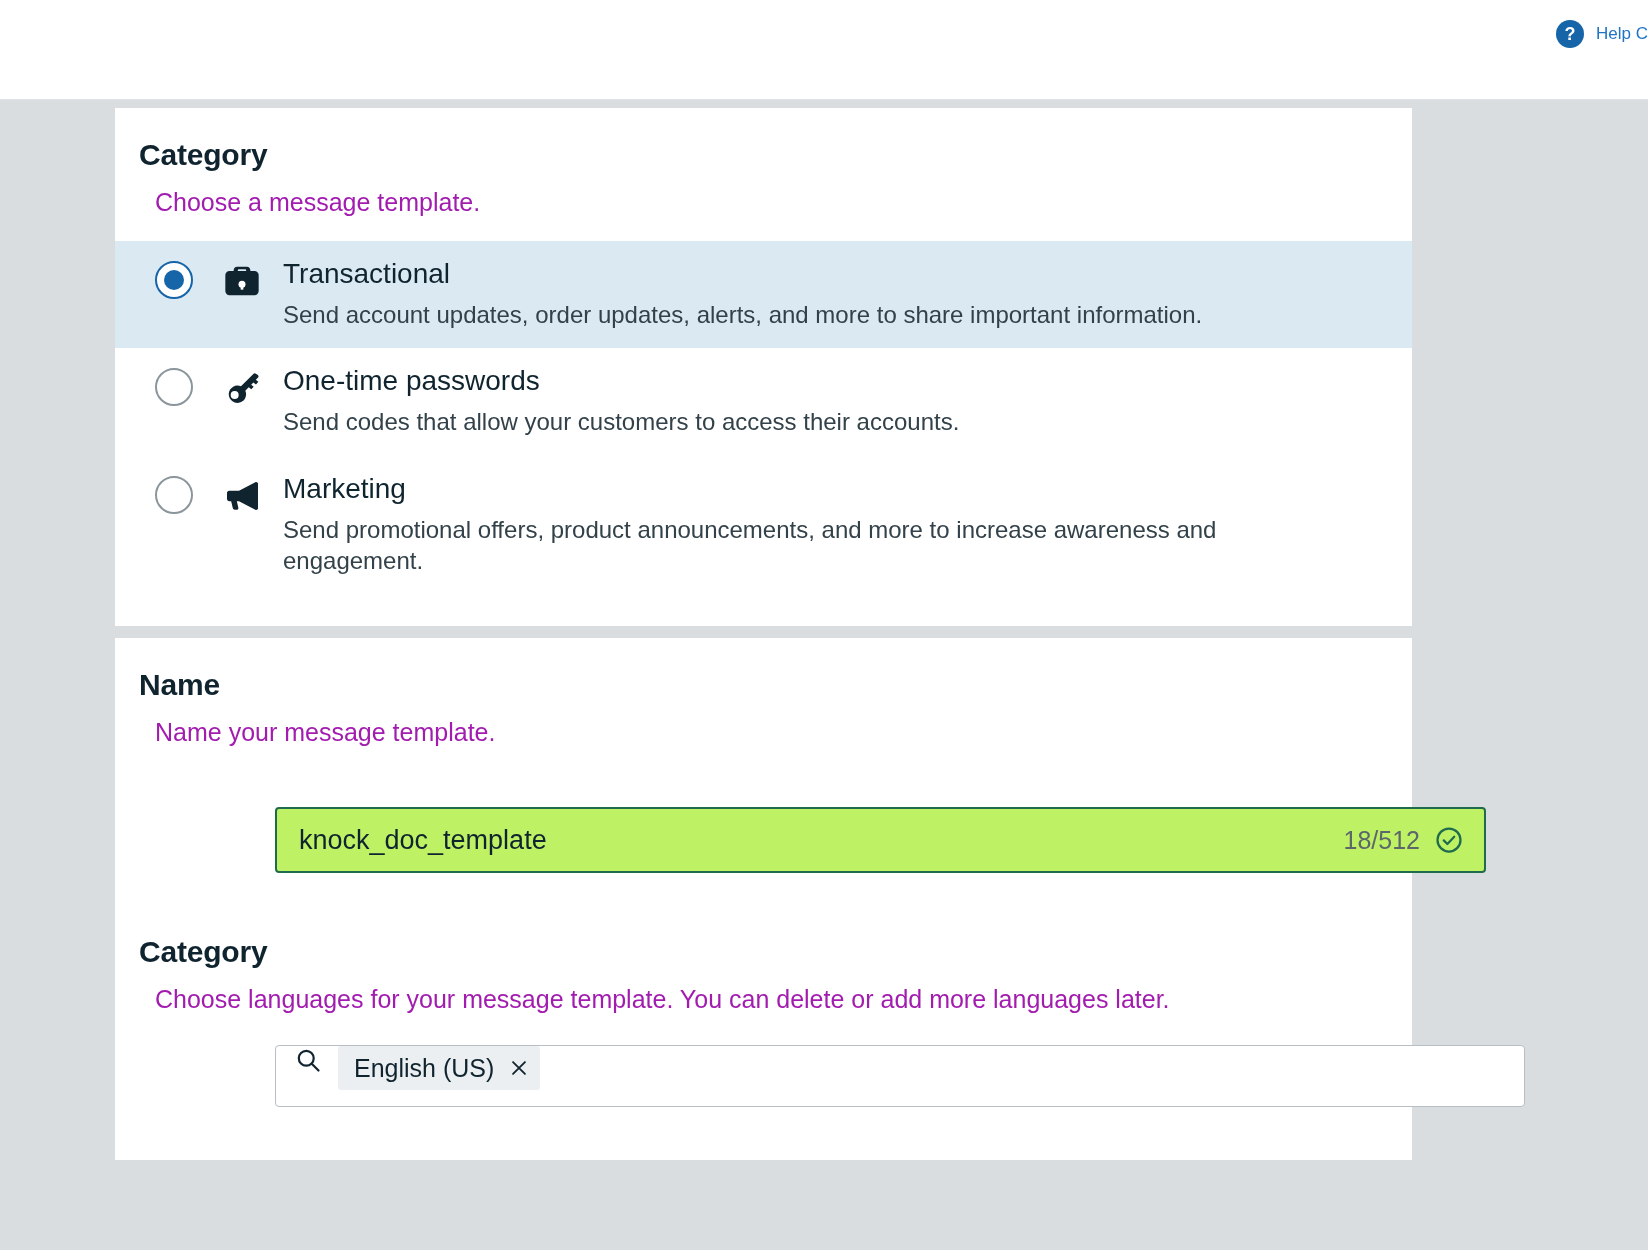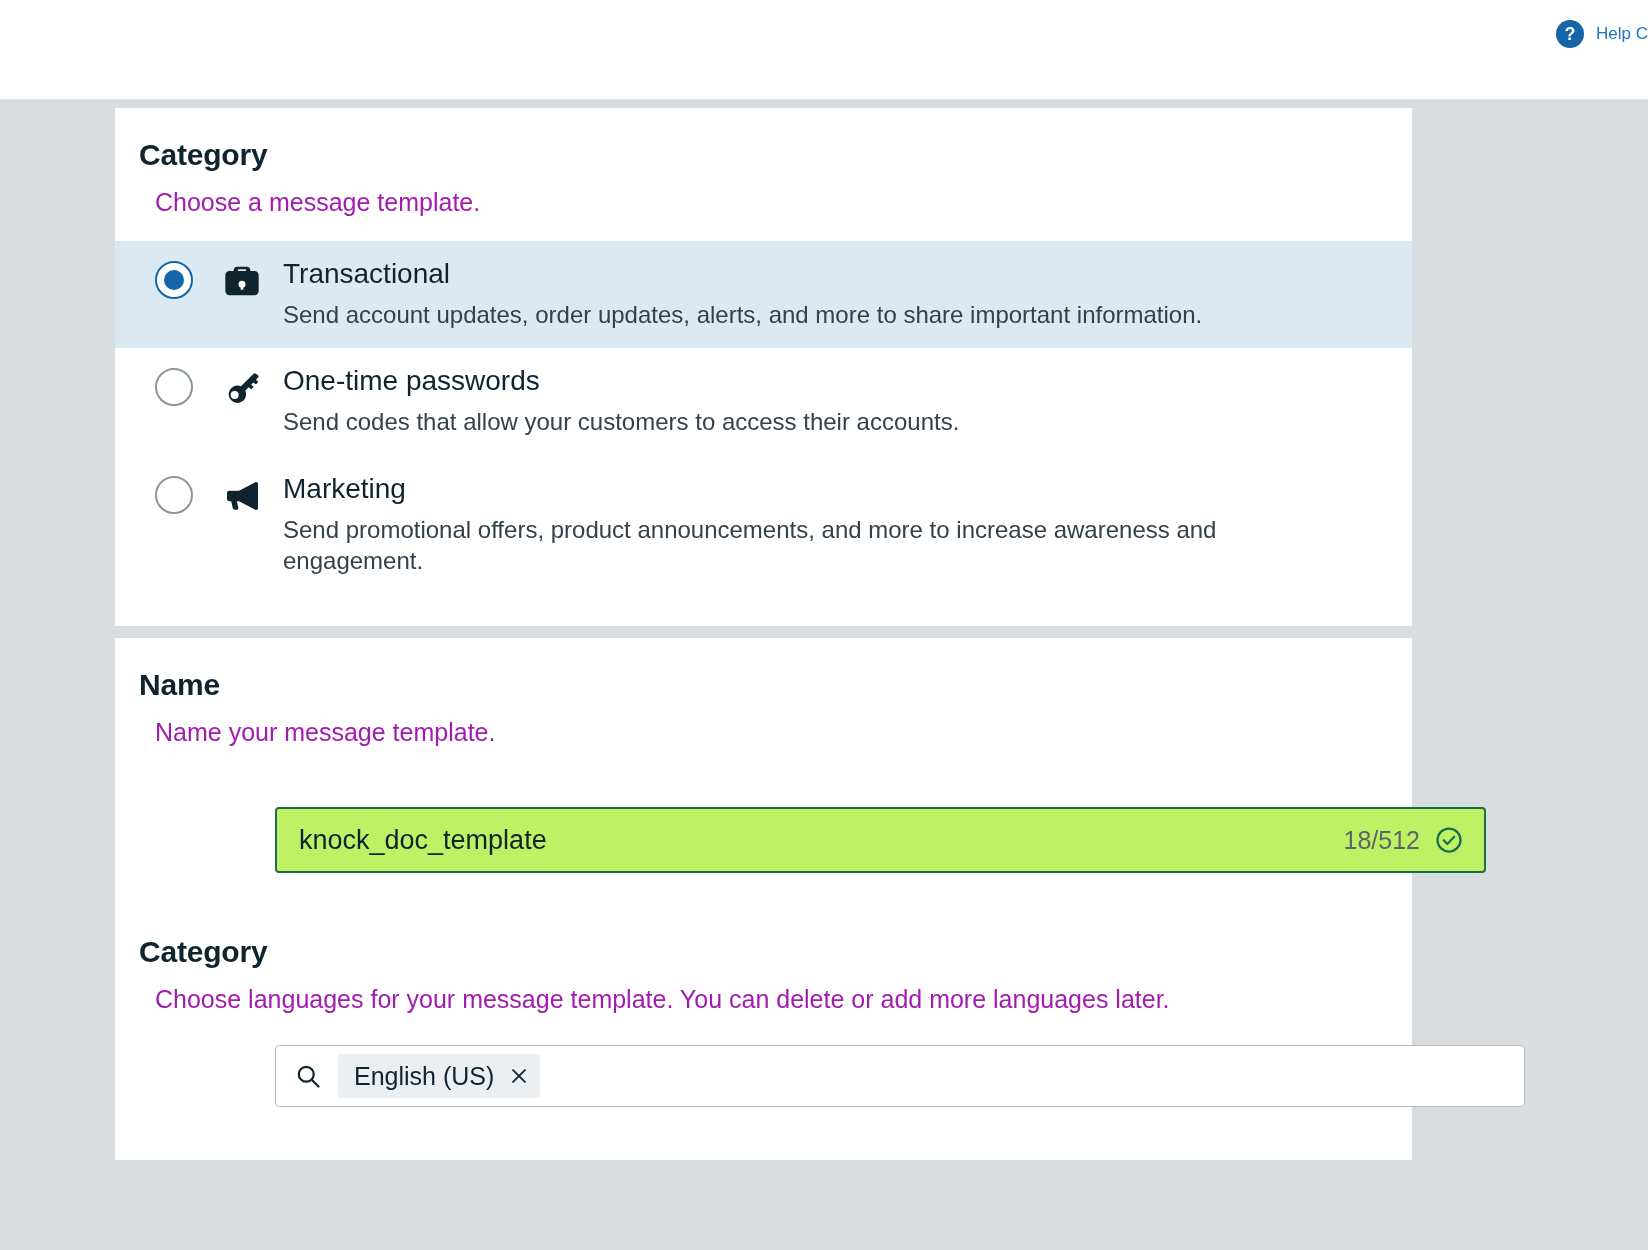--- a/index.html
+++ b/index.html
@@ -176,21 +176,21 @@
   
   .lang-input-wrap {
     position: absolute;
     left: 160px;
     top: 140px;
     width: 1250px;
     height: 62px;
     border: 1px solid #b7bfc4;
     border-radius: 4px;
     display: flex;
-    align-items: center;
+    align-items: flex-start;
     background: #ffffff;
   }
   .search-icon { margin-left: 18px; width: 28px; height: 28px; flex: 0 0 auto; }
   .lang-chip {
     margin-left: 16px;
     height: 44px;
     background: #eceff1;
     border-radius: 3px;
     display: flex;
     align-items: center;

